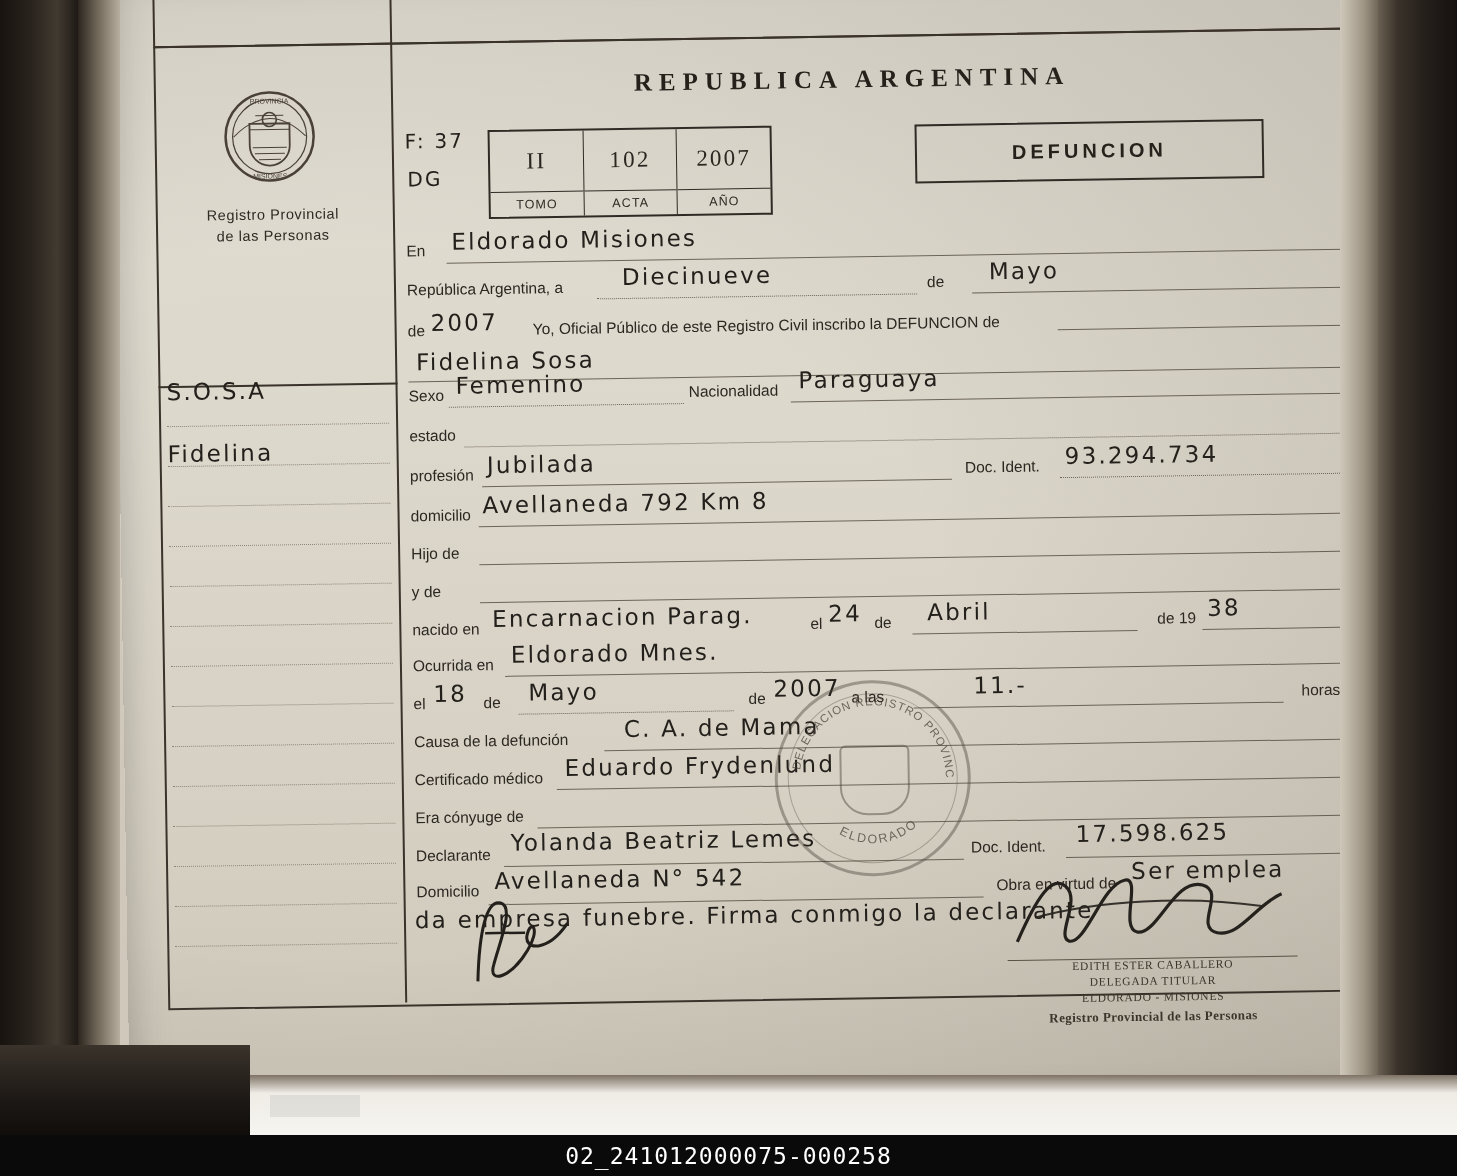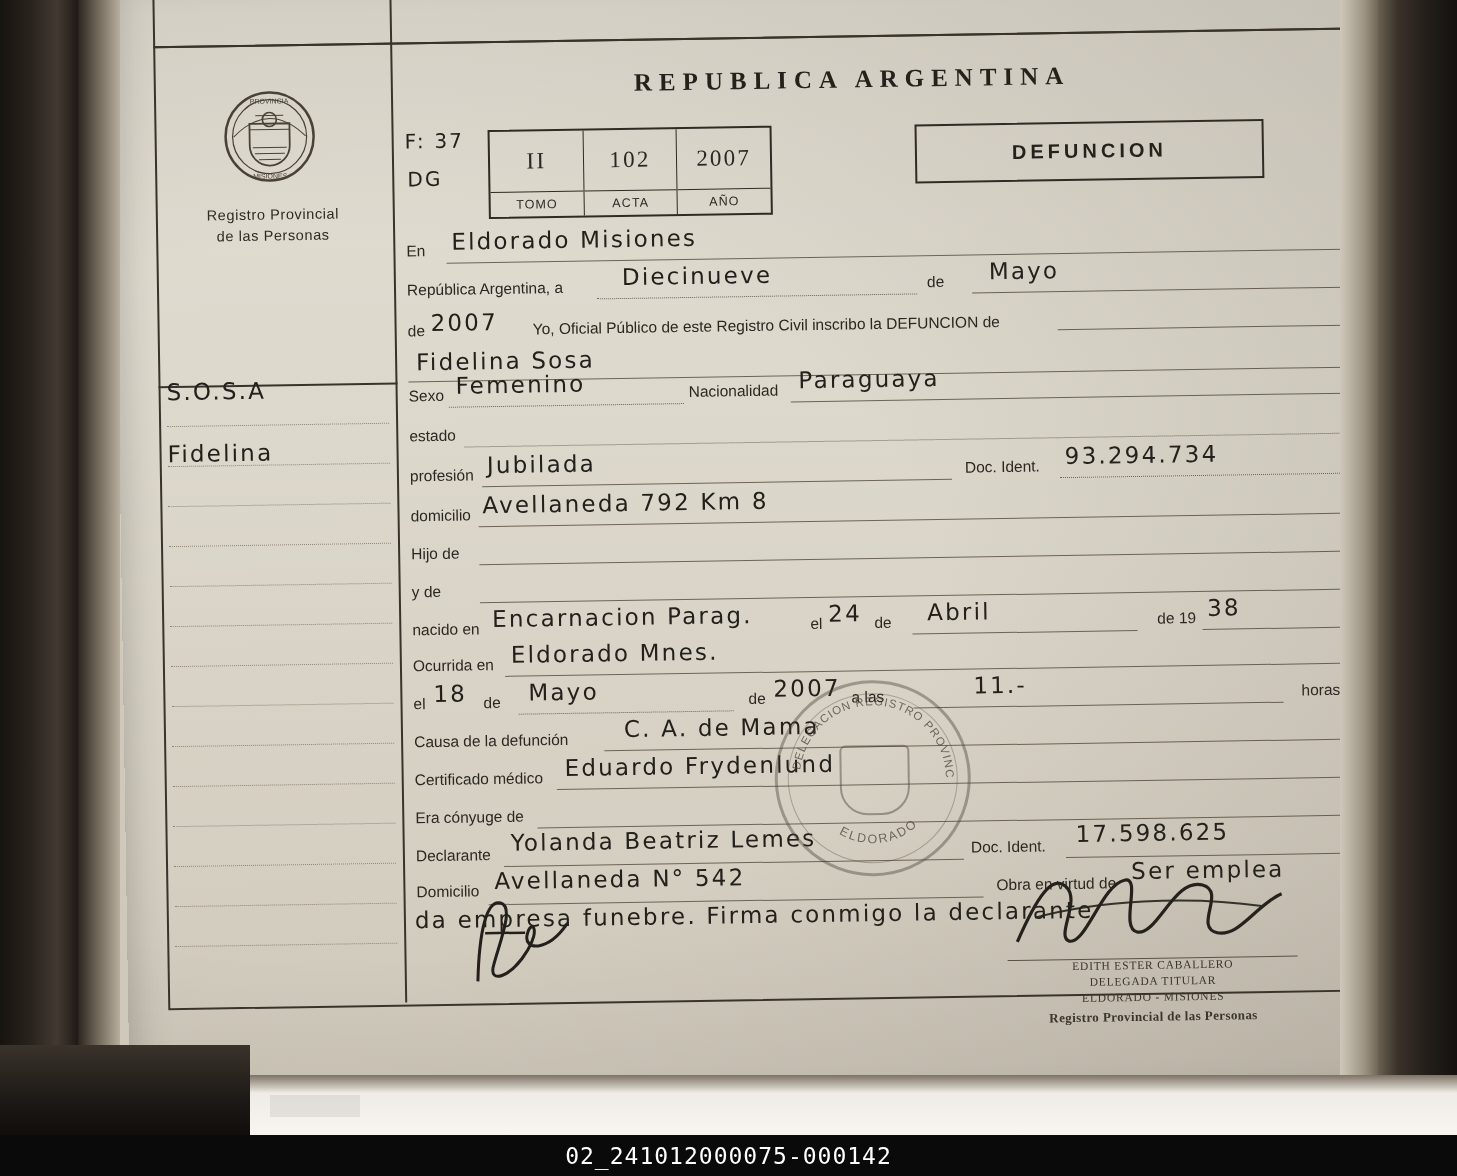--- a/index.html
+++ b/index.html
@@ -406,14 +406,14 @@
   <div class="binding2"></div>
   <div class="rightedge2"></div>
   <div class="rightedge"></div>
 
   <div class="desk"></div>
   <div class="deskleft"></div>
   <div class="blur"></div>
 </div>
 
 <div class="caption">
-  <span>02_241012000075-000142</span>
+  <span>02_241012000075-000258</span>
 </div>
 
 </body></html>

